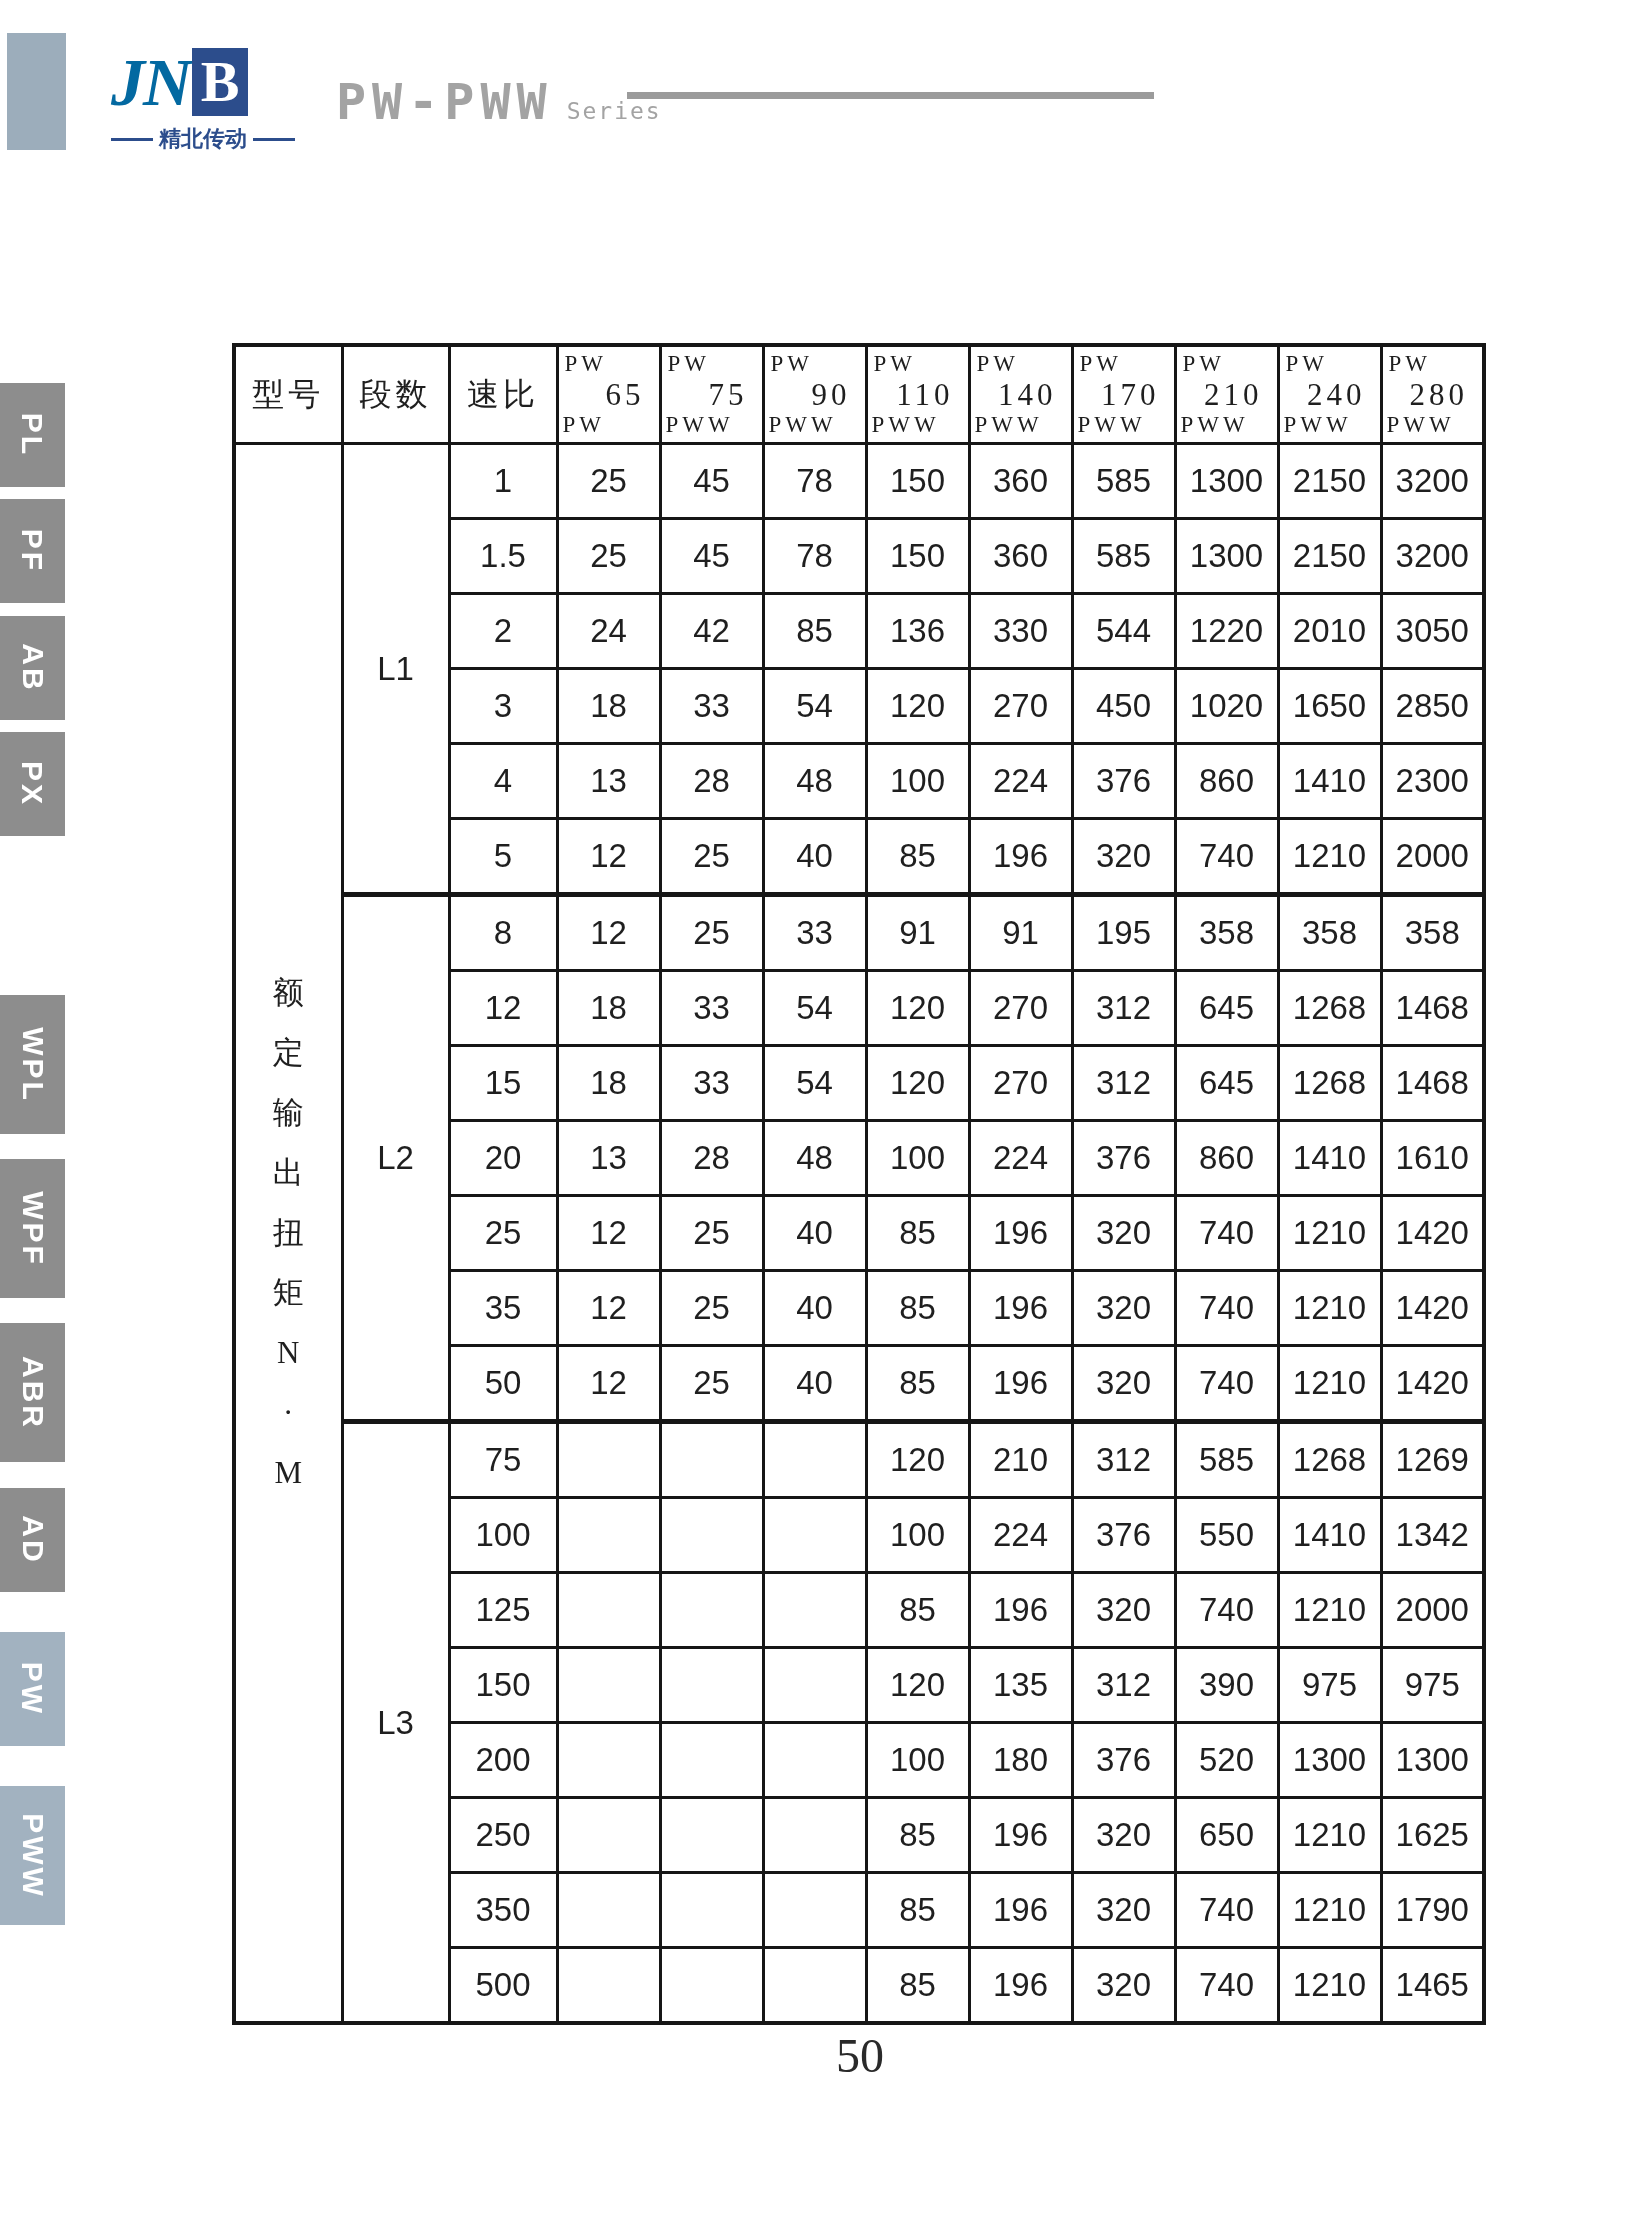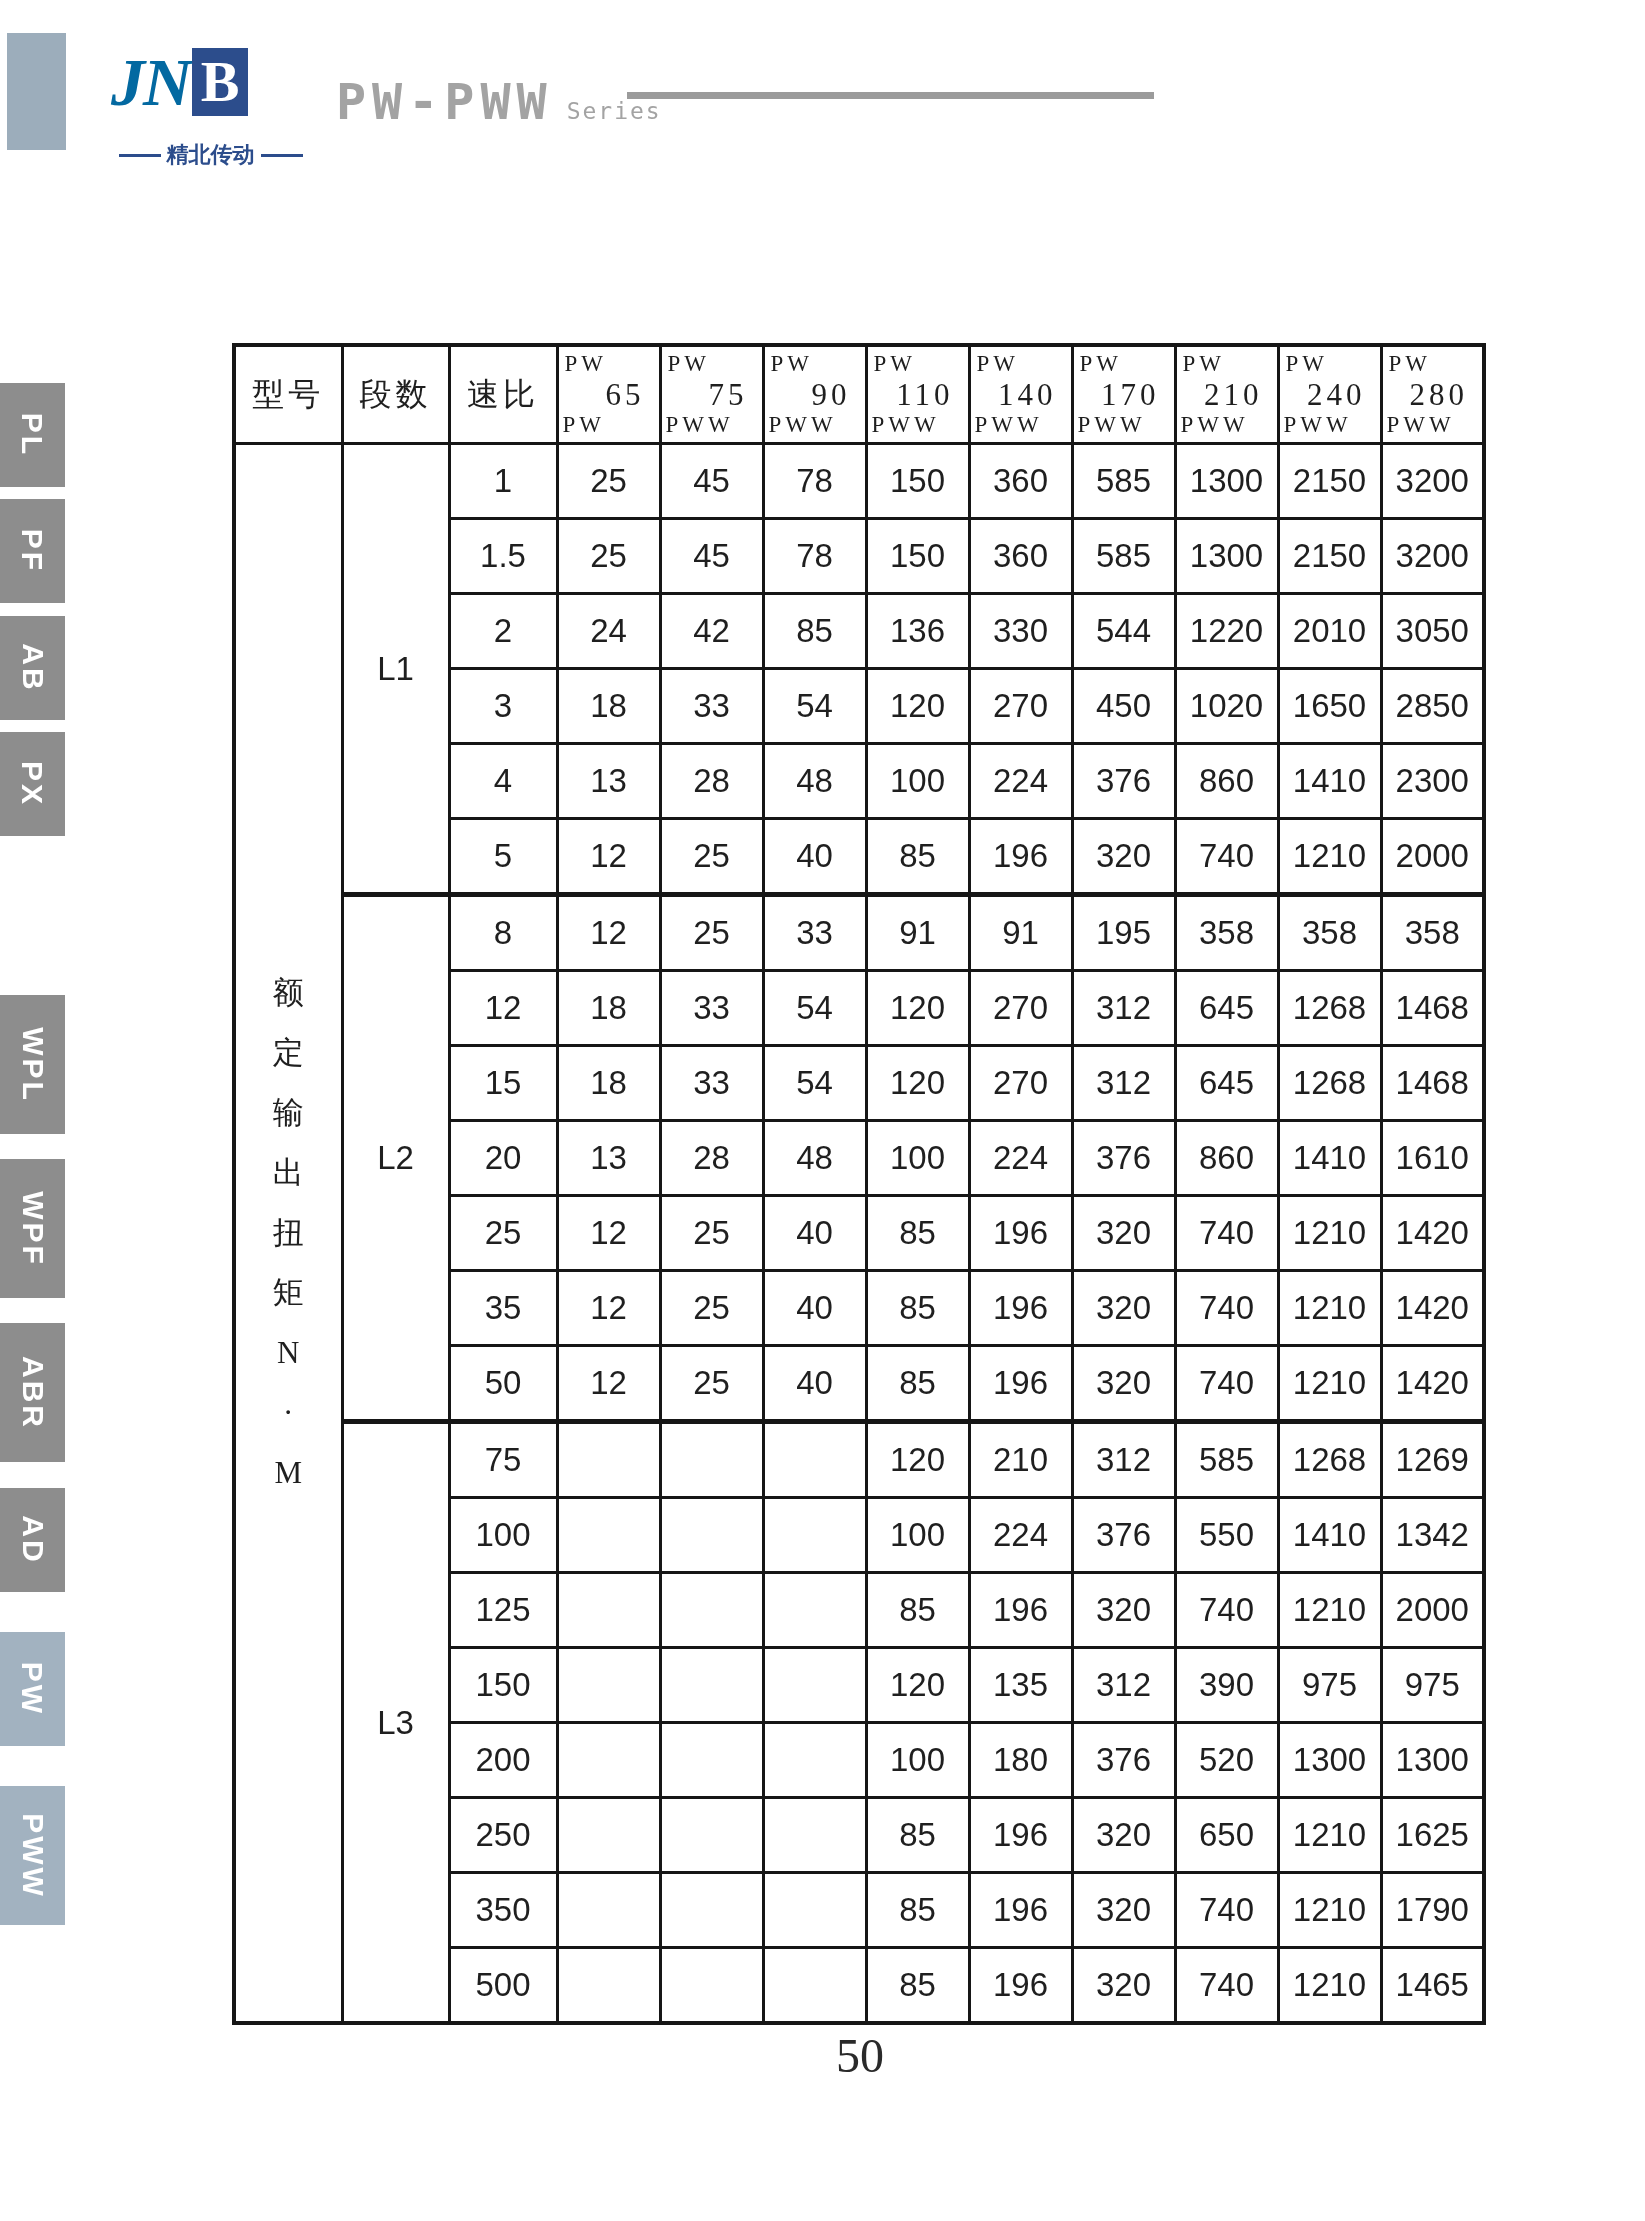--- a/index.html
+++ b/index.html
@@ -6,21 +6,21 @@
   body{width:1646px;height:2222px;position:relative;overflow:hidden;
        font-family:"Liberation Sans", sans-serif;color:#1f1f1f;}
 
   
   .corner-square{position:absolute;left:7px;top:33px;width:59px;height:117px;}
   .brand{position:absolute;left:111px;top:48px;width:199px;}
   .brand-row{display:flex;align-items:flex-end;}
   .logo-jn{font:italic 800 68px "Liberation Serif", serif;letter-spacing:-2px;line-height:1;}
   .logo-b{display:inline-block;margin-left:2px;width:56px;height:68px;line-height:68px;
           text-align:center;font:800 58px "Liberation Serif", serif;color:#ffffff;}
-  .brand-sub{display:flex;align-items:center;justify-content:center;margin-top:24px;}
+  .brand-sub{display:flex;align-items:center;margin-top:8px;}
   .brand-sub .rule{height:3px;width:42px;}
   .brand-sub .txt{font:700 22px "Liberation Sans", sans-serif;margin:0 6px;white-space:nowrap;}
 
   .series-title{position:absolute;left:336px;top:62px;display:flex;align-items:baseline;}
   .series-main{font:700 50px "DejaVu Sans Mono", monospace;letter-spacing:6px;}
   .series-suffix{font:400 23px "DejaVu Sans Mono", monospace;margin-left:14px;letter-spacing:2px;margin-top:36px;}
   .top-rule{position:absolute;left:627px;top:92px;width:527px;height:7px;}
 
   
   .side-block{position:absolute;left:0;width:65px;display:flex;align-items:center;justify-content:center;overflow:visible;}

